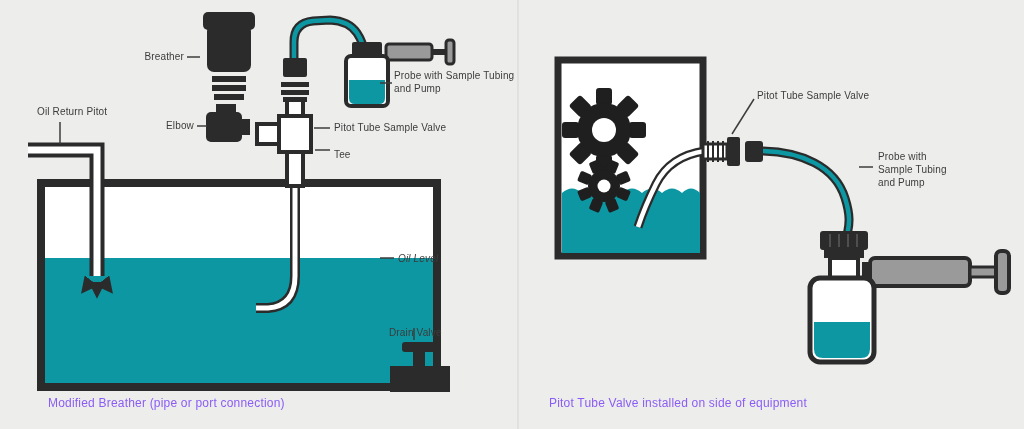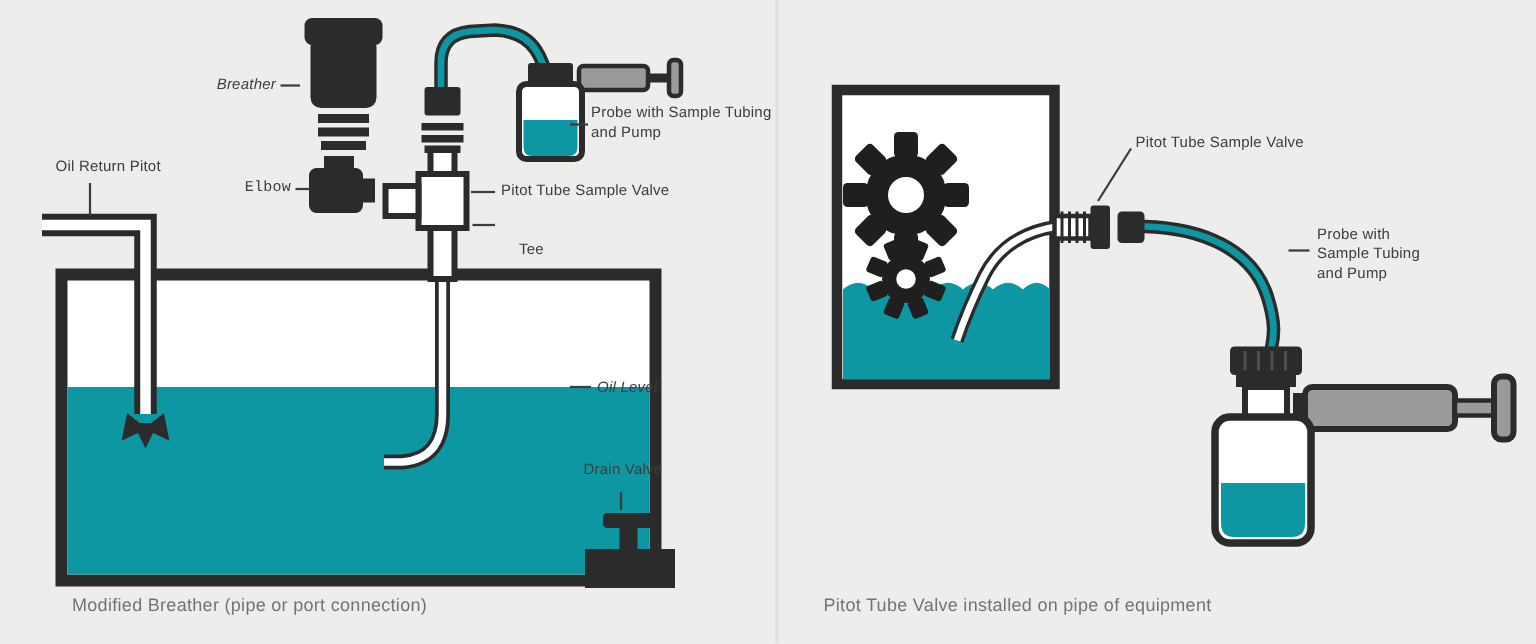--- a/index.html
+++ b/index.html
@@ -4,21 +4,21 @@
 <style>
   html,body{margin:0;padding:0;background:#edeeec;}
   .canvas{position:relative;width:1024px;height:429px;background:#edeeec;overflow:hidden;
           font-family:"Liberation Sans",sans-serif;}
   svg{position:absolute;top:0;display:block;}
   #svg-left{left:0;}
   #svg-right{left:518px;}
   .divider{position:absolute;left:517px;top:0;width:2px;height:429px;background:#dfe2e0;}
   .label{position:absolute;font-size:10px;line-height:13px;color:#3c3c3c;letter-spacing:.15px;}
   .label.right{text-align:right;}
-  .caption{position:absolute;font-size:12px;color:#737373;letter-spacing:.2px;}
+  .caption{position:absolute;font-size:12px;color:#8b5cf6;letter-spacing:.2px;}
 </style>
 </head>
 <body>
 
 <div class="canvas">
 
   <svg id="svg-left" width="518" height="429" viewBox="0 0 518 429">
     <defs>
       <marker id="arrow" markerWidth="7" markerHeight="7" refX="5" refY="3.5" orient="auto">
         <path d="M0,0 L7,3.5 L0,7 Z" fill="#2b2b2b"></path>
@@ -180,26 +180,26 @@
 
     <g stroke="#3c3c3c" stroke-width="1.5" fill="none">
       <path d="M214 134 L236 99"></path>
       <line x1="341" y1="167" x2="355" y2="167"></line>
     </g>
   </svg>
 
   <div class="divider"></div>
 
   <div class="label" style="left:37px;top:105px;">Oil Return Pitot</div>
-  <div class="label right" style="left:102px;top:50px;width:82px;font-style:italic;">Breather</div>
-  <div class="label right" style="left:114px;top:119px;width:80px;font-family:Liberation Mono, monospace;">Elbow</div>
+  <div class="label right" style="left:102px;top:50px;width:82px;">Breather</div>
+  <div class="label right" style="left:114px;top:119px;width:80px;">Elbow</div>
   <div class="label" style="left:394px;top:69px;width:130px;">Probe with Sample Tubing and Pump</div>
   <div class="label" style="left:334px;top:121px;">Pitot Tube Sample Valve</div>
-  <div class="label" style="left:334px;top:160px;margin-left:12px;">Tee</div>
+  <div class="label" style="left:334px;top:148px;">Tee</div>
   <div class="label" style="left:398px;top:252px;font-style:italic;">Oil Level</div>
-  <div class="label" style="left:389px;top:307px;">Drain Valve</div>
+  <div class="label" style="left:389px;top:326px;">Drain Valve</div>
   <div class="caption" style="left:48px;top:396px;">Modified Breather (pipe or port connection)</div>
 
   <div class="label" style="left:757px;top:89px;">Pitot Tube Sample Valve</div>
   <div class="label" style="left:878px;top:150px;width:78px;">Probe with Sample Tubing and Pump</div>
-  <div class="caption" style="left:549px;top:396px;">Pitot Tube Valve installed on pipe of equipment</div>
+  <div class="caption" style="left:549px;top:396px;">Pitot Tube Valve installed on side of equipment</div>
 
 </div>
 
 </body></html>

